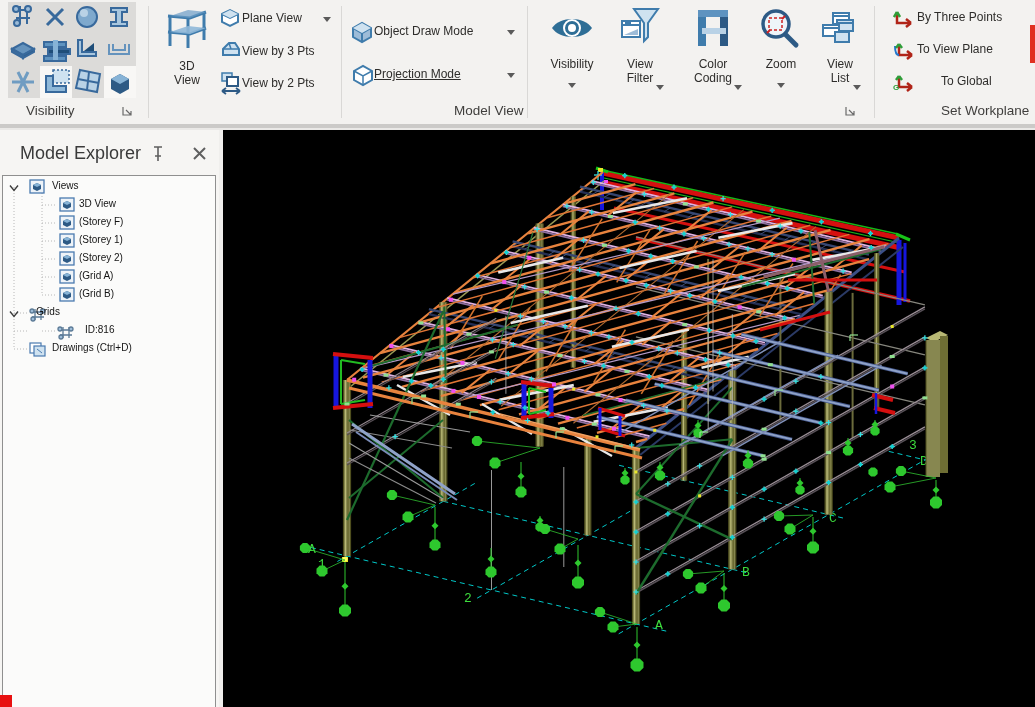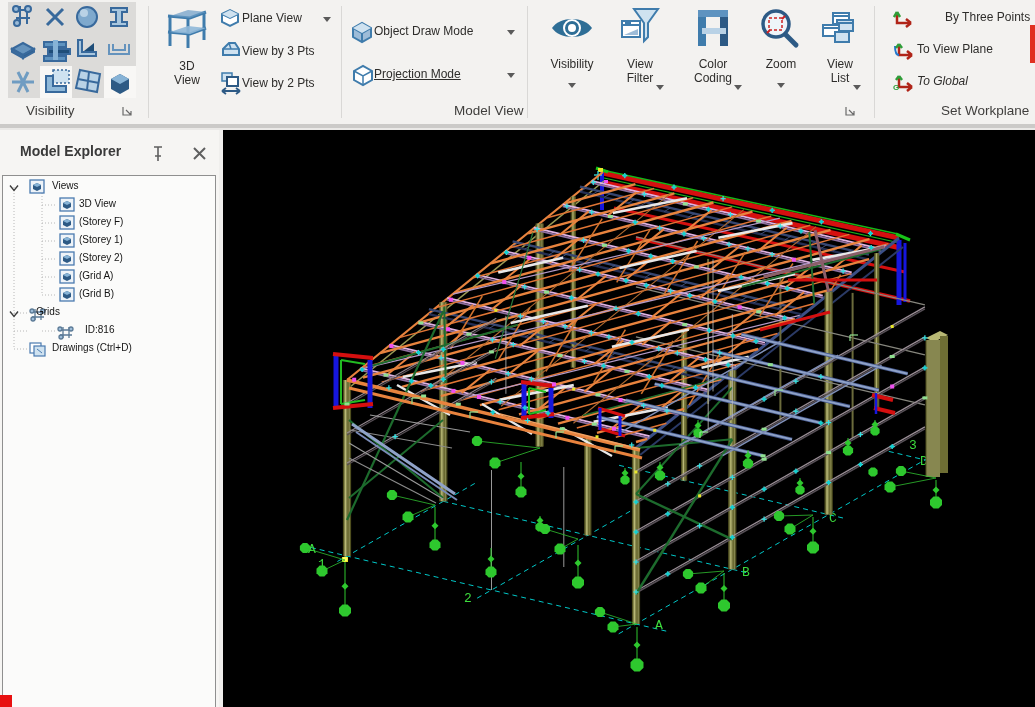--- a/index.html
+++ b/index.html
@@ -2,21 +2,21 @@
 <html><head><meta charset="utf-8">
 <style>
   * { margin:0; padding:0; box-sizing:border-box; }
   html,body { width:1035px; height:707px; overflow:hidden; font-family:"Liberation Sans", sans-serif; background:#f3f2f0; }
   .ribbon { position:absolute; left:0; top:0; width:1035px; height:124px; background:#f3f2f0; }
   .rstrip { position:absolute; left:0; top:124px; width:1035px; height:6px; background:#cbcac8; border-bottom:2px solid #eae9e7; }
   .glabel { position:absolute; top:103px; font-size:13.5px; color:#3f3e3c; }
   .gsep { position:absolute; top:6px; height:112px; width:1px; background:#d9d8d6; }
   .launch { position:absolute; top:106px; width:10px; height:10px; }
   .panel { position:absolute; left:0; top:130px; width:219px; height:577px; background:#f6f5f3; }
-  .ptitle { position:absolute; left:20px; top:143px; font-size:14px; font-weight:bold; color:#3a3a3a; }
+  .ptitle { position:absolute; left:20px; top:143px; font-size:18px; font-weight:normal; color:#3a3a3a; }
   .tree { position:absolute; left:2px; top:175px; width:214px; height:540px; background:#fbfbfa; border:1px solid #8f8f8f; }
   .viewport { position:absolute; left:223px; top:130px; width:812px; height:577px; background:#000; }
   .gap { position:absolute; left:219px; top:130px; width:4px; height:577px; background:#f0efed; }
   .redsq { position:absolute; left:0px; top:695px; width:12px; height:12px; background:#e81010; }
   .ti { position:absolute; font-size:10px; color:#141414; white-space:nowrap; }
   .btxt { position:absolute; font-size:12px; color:#2e2d2b; text-align:center; }
 </style></head>
 <body>
 <div class="ribbon">
 
@@ -179,33 +179,33 @@
       <path d="M1 2 L9 2 L5 7 Z" fill="#5a5a5a"></path>
     </svg>
 
   <div class="gsep" style="left:874px;"></div>
 
   <svg width="22" height="18" style="position:absolute;left:893px;top:10px" viewBox="0 0 22 18">
     <path d="M4 2 L4 13 L18 13" stroke="#b02418" stroke-width="2.5" fill="none"></path>
     <path d="M18 13 L13 9 M18 13 L13 17" stroke="#b02418" stroke-width="2.5" fill="none"></path>
     <path d="M4 2 L1 7 M4 2 L7 7" stroke="#2e9e38" stroke-width="2.5" fill="none"></path>
   </svg>
-  <div class="btxt" style="left:917px;top:10px;margin-left:28px;">By Three Points</div>
+  <div class="btxt" style="left:917px;top:10px;">By Three Points</div>
   <svg width="22" height="18" style="position:absolute;left:893px;top:42px" viewBox="0 0 22 18">
     <path d="M6 2 L6 13 L19 13 M19 13 L14 9 M19 13 L14 17" stroke="#b02418" stroke-width="2.5" fill="none"></path>
     <path d="M2 4 C2 10 3 13 6 13" stroke="#2277cc" stroke-width="2" fill="none"></path>
     <path d="M6 2 L3 6 M6 2 L9 6" stroke="#2e9e38" stroke-width="2.5" fill="none"></path>
   </svg>
   <div class="btxt" style="left:917px;top:42px;">To View Plane</div>
   <svg width="22" height="18" style="position:absolute;left:893px;top:74px" viewBox="0 0 22 18">
     <path d="M6 2 L6 13 L19 13 M19 13 L14 9 M19 13 L14 17" stroke="#b02418" stroke-width="2.5" fill="none"></path>
     <path d="M6 2 L3 6 M6 2 L9 6" stroke="#2e9e38" stroke-width="2.5" fill="none"></path>
     <text x="0" y="16" font-family="Liberation Sans" font-size="8" font-weight="bold" fill="#2e9e38">G</text>
   </svg>
-  <div class="btxt" style="left:917px;top:74px;font-style:italic;">To Global</div>
+  <div class="btxt" style="left:941px;top:74px;">To Global</div>
   <div style="position:absolute;left:1030px;top:25px;width:5px;height:38px;background:#e03020;"></div>
 
   <div class="glabel" style="left:454px;">Model View</div>
   <svg class="launch" style="left:845px;">
       <path d="M1 1 L1 9 L9 9 M9 9 L4 4 M9 5 L9 9 L5 9" stroke="#6a6a6a" stroke-width="1.2" fill="none"></path>
     </svg>
   <div class="glabel" style="left:941px;">Set Workplane</div>
 </div>
 <div class="rstrip"></div>
 

